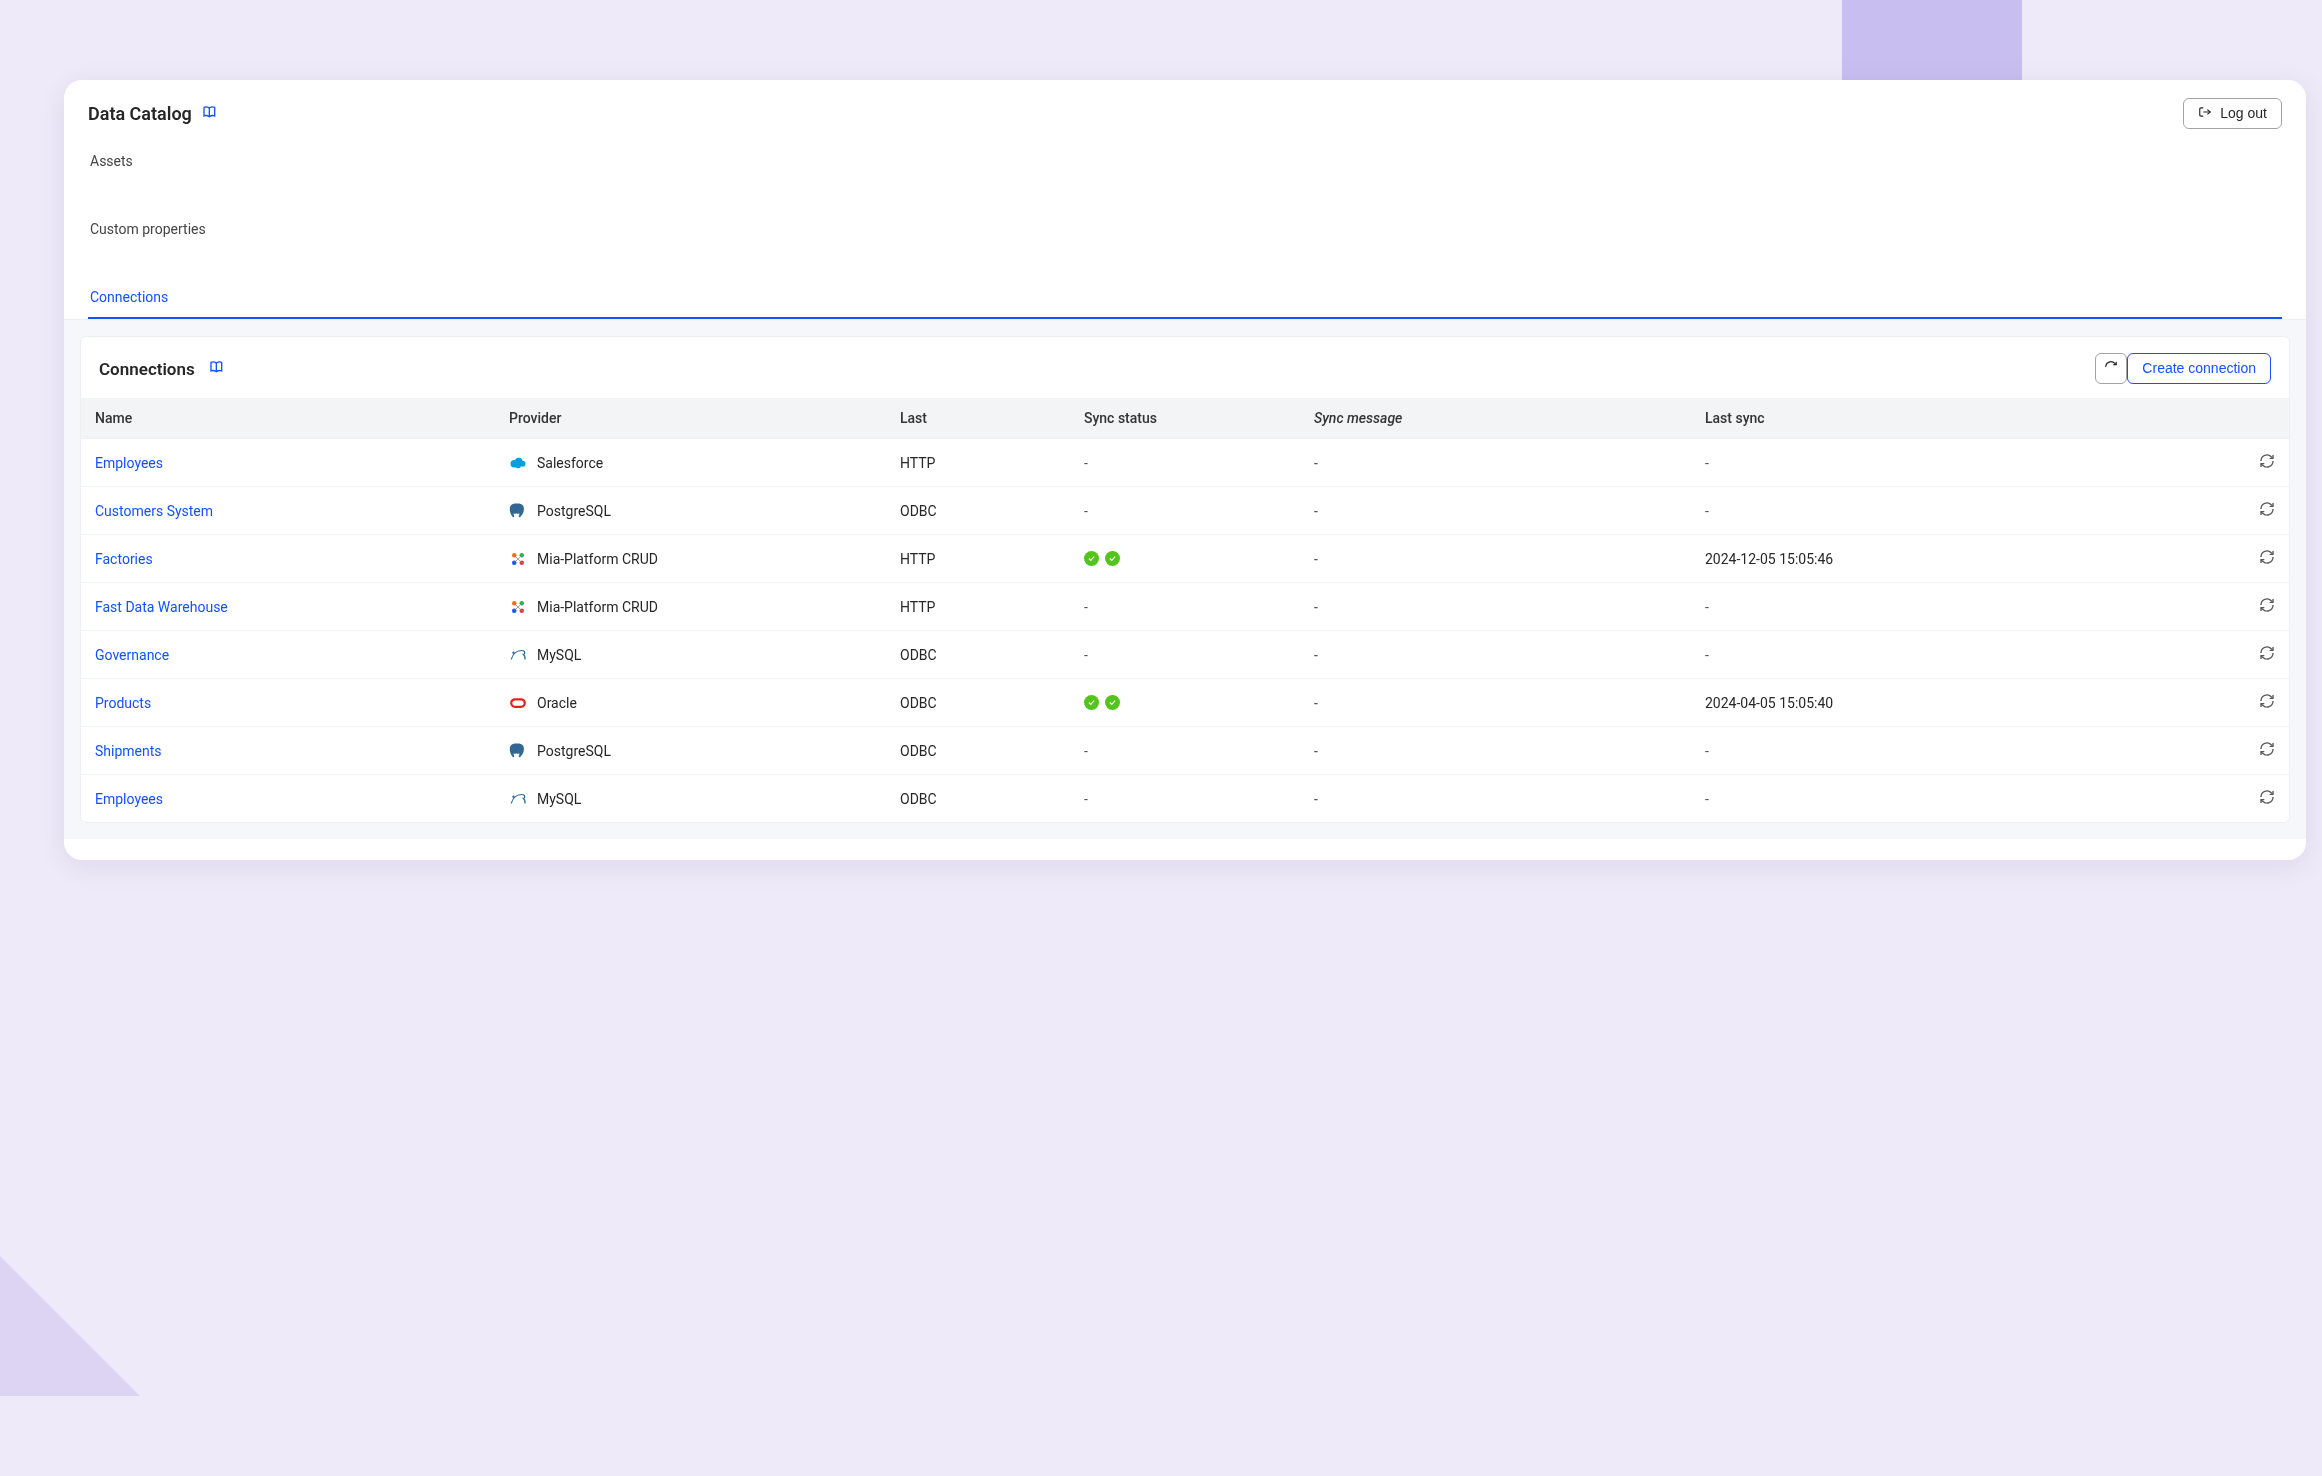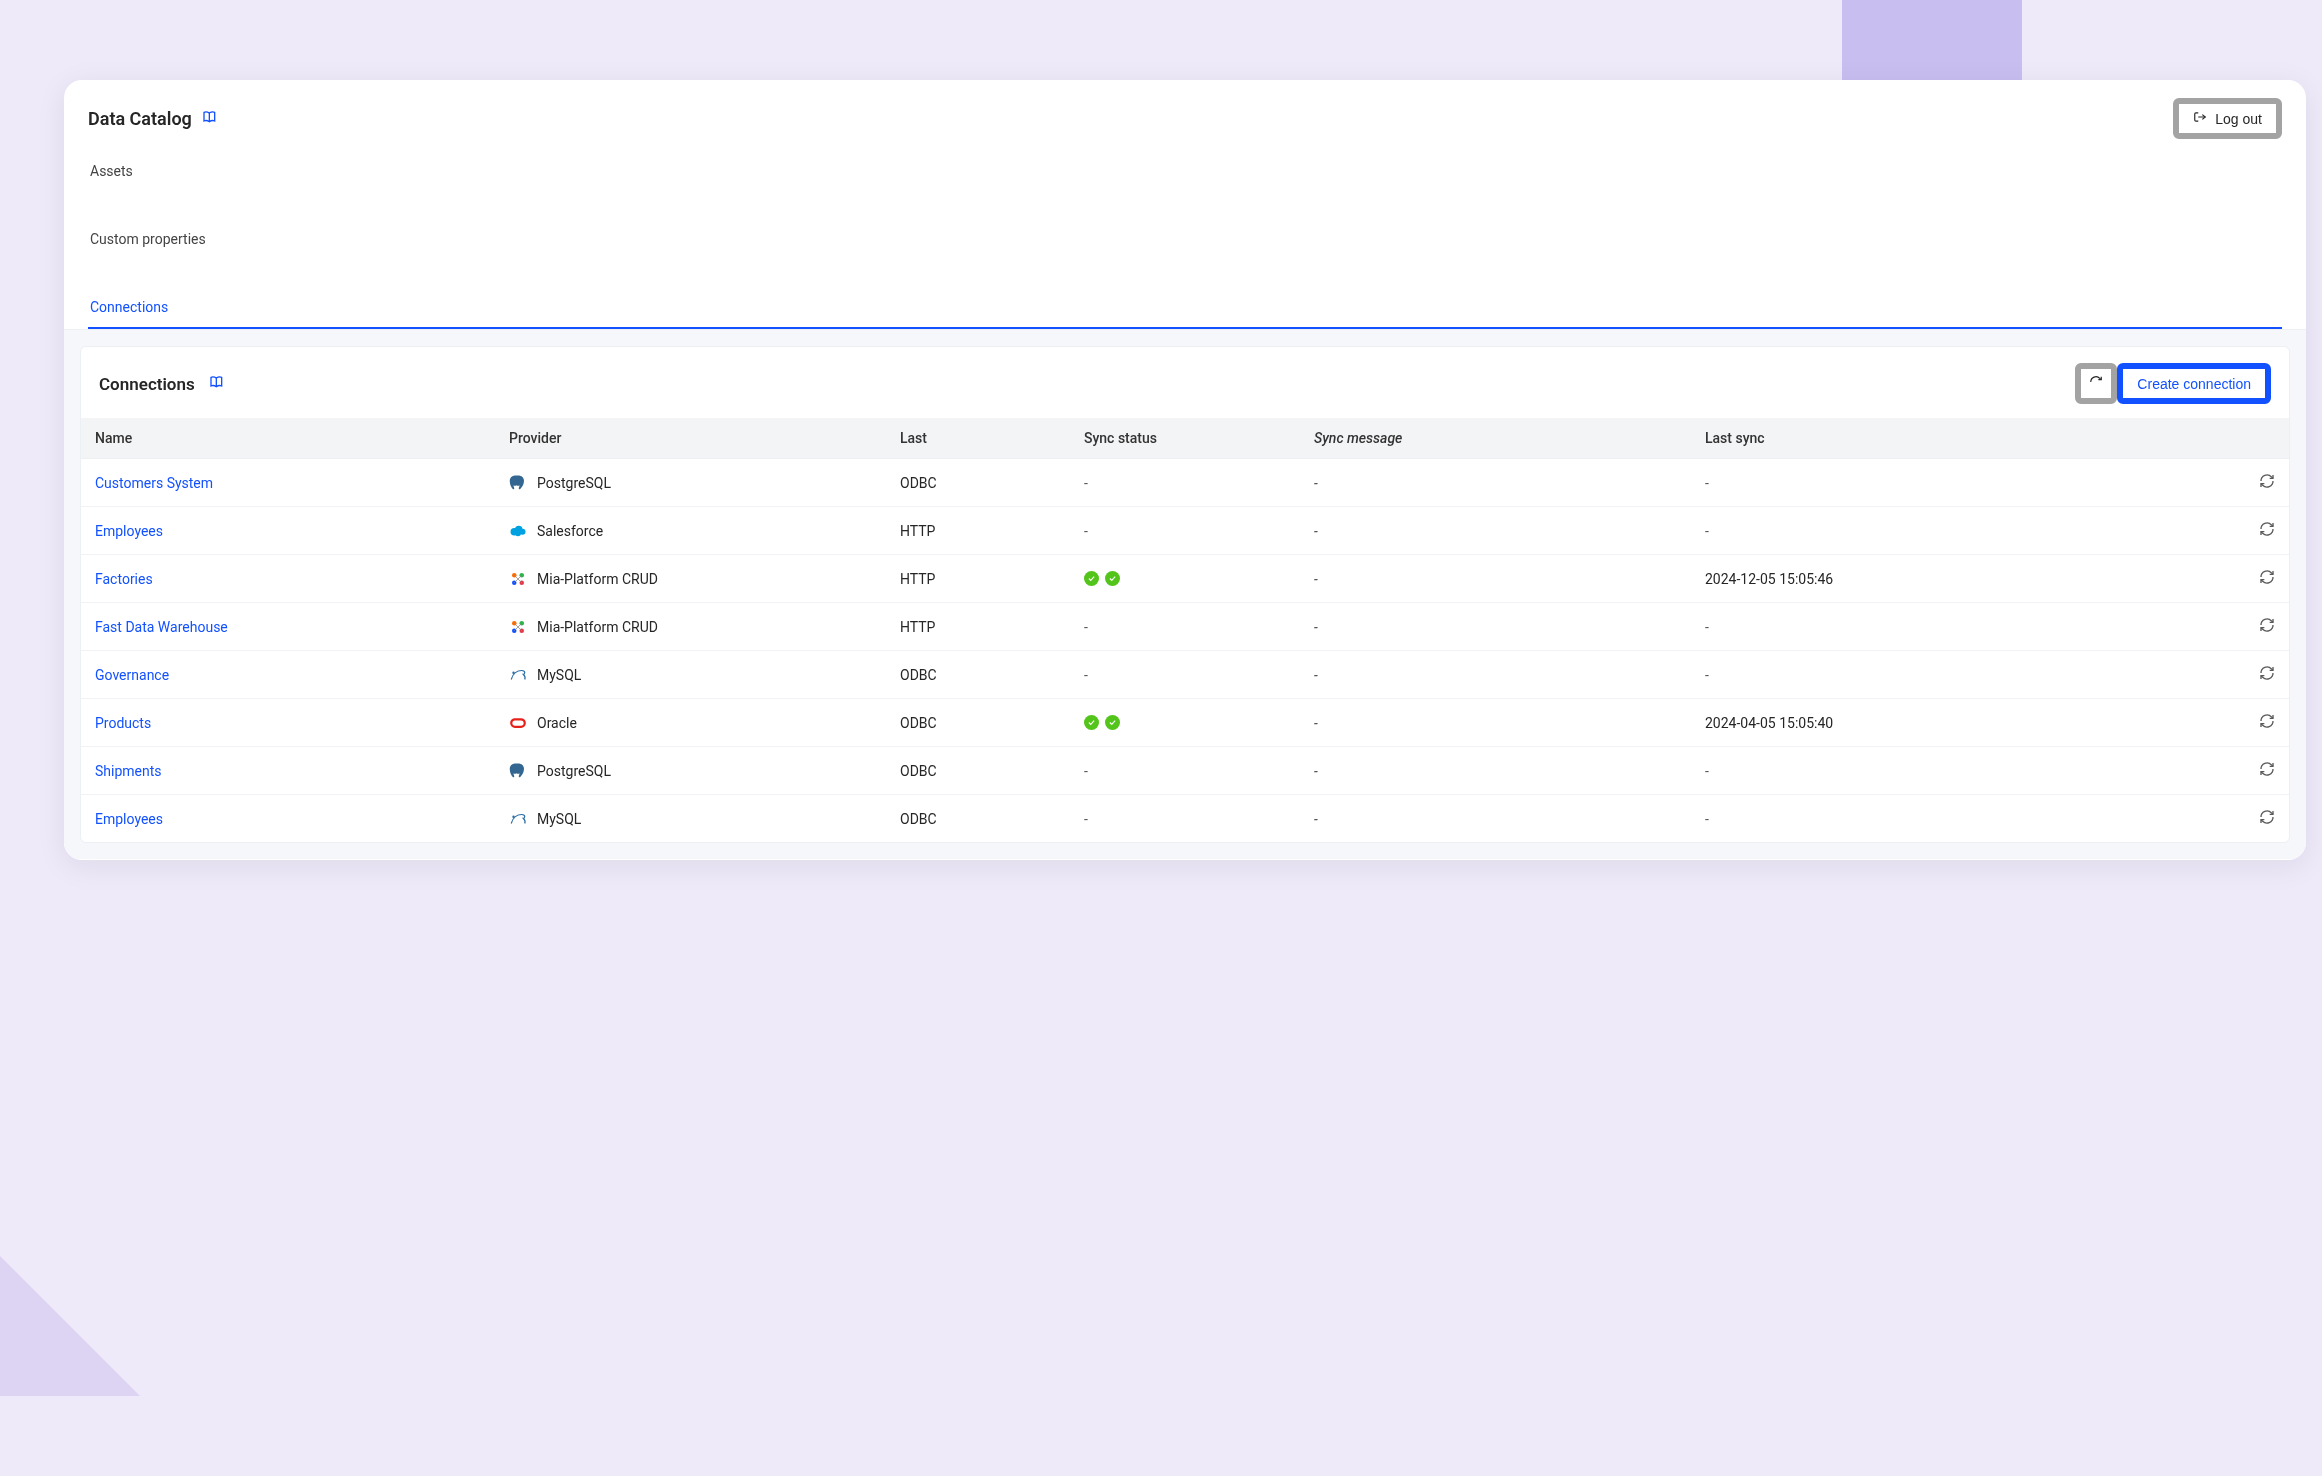--- a/index.html
+++ b/index.html
@@ -32,22 +32,22 @@
   
   .app-header {
     display: flex; align-items: center; justify-content: space-between;
     padding: 18px 24px 14px 24px;
   }
   .app-title-wrap { display: flex; align-items: center; gap: 10px; }
   .app-title { font-size: 18px; font-weight: 600; color: #262626; }
   .book-icon svg { width: 16px; height: 16px; stroke: #1251ff; fill: none; stroke-width: 2; }
 
   .btn {
-    display: inline-flex; align-items: center; gap: 8px;
-    border: 6px solid #a3a3a3; background: #fff; color: #262626;
+    display: inline-flex; gap: 8px;
+    border: 1px solid #a3a3a3; background: #fff; color: #262626;
     padding: 6px 14px; border-radius: 6px; font-size: 14px; cursor: pointer;
   }
   .btn svg { width: 14px; height: 14px; }
   .btn.primary-outline { border-color: #1251ff; color: #1251ff; }
   .btn.icon-only { padding: 6px 8px; }
 
   
   .tabs {
     display: flex; gap: 28px; padding: 0 24px; border-bottom: 1px solid #eceff3; flex-direction: column;
   }
@@ -182,45 +182,20 @@
             <th class="col-provider">Provider</th>
             <th class="col-type">Last</th>
             <th class="col-status">Sync status</th>
             <th class="col-msg">Sync message</th>
             <th class="col-last">Last sync</th>
             <th class="col-act"></th>
           </tr>
         </thead>
         <tbody id="rows">
             <tr>
-              <td class="col-name"><span class="link">Customers System</span></td>
-              <td class="col-provider">
-                <span class="provider-cell">
-                  <span class="provider-logo">
-                    <svg viewBox="0 0 24 24">
-                      <path fill="#336791" d="M12 2c5 0 8 3 8 7 0 5-3 9-5 11-1 1-2 0-2-1 0-1 1-2 1-4-1 1-3 1-4 0-1 1-3 1-4 0 0 2 1 3 1 4 0 1-1 2-2 1C3 18 1 14 1 9c0-4 3-7 8-7z"></path>
-                    </svg>
-                  </span>
-                  <span>PostgreSQL</span>
-                </span>
-              </td>
-              <td class="col-type">ODBC</td>
-              <td class="col-status"><span class="muted-dash">-</span></td>
-              <td class="col-msg"><span class="muted-dash">-</span></td>
-              <td class="col-last"><span class="muted-dash">-</span></td>
-              <td class="col-act"><span class="sync-icon">
-                  <svg viewBox="0 0 24 24" fill="none" stroke="currentColor" stroke-width="2">
-                    <path d="M3 12a9 9 0 0 1 15.5-6.3L21 8"></path>
-                    <path d="M21 3v5h-5"></path>
-                    <path d="M21 12a9 9 0 0 1-15.5 6.3L3 16"></path>
-                    <path d="M3 21v-5h5"></path>
-                  </svg>
-                </span></td>
-            </tr>
-            <tr>
               <td class="col-name"><span class="link">Employees</span></td>
               <td class="col-provider">
                 <span class="provider-cell">
                   <span class="provider-logo">
                     <svg viewBox="0 0 24 24">
                       <g fill="#00A1E0">
                         <circle cx="7" cy="13" r="5"></circle>
                         <circle cx="13" cy="10" r="5"></circle>
                         <circle cx="18" cy="13" r="4"></circle>
                         <circle cx="12" cy="15" r="4"></circle>
@@ -237,20 +212,45 @@
               <td class="col-act"><span class="sync-icon">
                   <svg viewBox="0 0 24 24" fill="none" stroke="currentColor" stroke-width="2">
                     <path d="M3 12a9 9 0 0 1 15.5-6.3L21 8"></path>
                     <path d="M21 3v5h-5"></path>
                     <path d="M21 12a9 9 0 0 1-15.5 6.3L3 16"></path>
                     <path d="M3 21v-5h5"></path>
                   </svg>
                 </span></td>
             </tr>
             <tr>
+              <td class="col-name"><span class="link">Customers System</span></td>
+              <td class="col-provider">
+                <span class="provider-cell">
+                  <span class="provider-logo">
+                    <svg viewBox="0 0 24 24">
+                      <path fill="#336791" d="M12 2c5 0 8 3 8 7 0 5-3 9-5 11-1 1-2 0-2-1 0-1 1-2 1-4-1 1-3 1-4 0-1 1-3 1-4 0 0 2 1 3 1 4 0 1-1 2-2 1C3 18 1 14 1 9c0-4 3-7 8-7z"></path>
+                    </svg>
+                  </span>
+                  <span>PostgreSQL</span>
+                </span>
+              </td>
+              <td class="col-type">ODBC</td>
+              <td class="col-status"><span class="muted-dash">-</span></td>
+              <td class="col-msg"><span class="muted-dash">-</span></td>
+              <td class="col-last"><span class="muted-dash">-</span></td>
+              <td class="col-act"><span class="sync-icon">
+                  <svg viewBox="0 0 24 24" fill="none" stroke="currentColor" stroke-width="2">
+                    <path d="M3 12a9 9 0 0 1 15.5-6.3L21 8"></path>
+                    <path d="M21 3v5h-5"></path>
+                    <path d="M21 12a9 9 0 0 1-15.5 6.3L3 16"></path>
+                    <path d="M3 21v-5h5"></path>
+                  </svg>
+                </span></td>
+            </tr>
+            <tr>
               <td class="col-name"><span class="link">Factories</span></td>
               <td class="col-provider">
                 <span class="provider-cell">
                   <span class="provider-logo">
                     <svg viewBox="0 0 24 24">
                       <circle cx="7" cy="7" r="3" fill="#ff6b00"></circle>
                       <circle cx="17" cy="7" r="3" fill="#2db34a"></circle>
                       <circle cx="7" cy="17" r="3" fill="#1251ff"></circle>
                       <circle cx="17" cy="17" r="3" fill="#e63946"></circle>
                       <path stroke="#888" stroke-width="1" d="M7 7 L17 17 M17 7 L7 17"></path>

